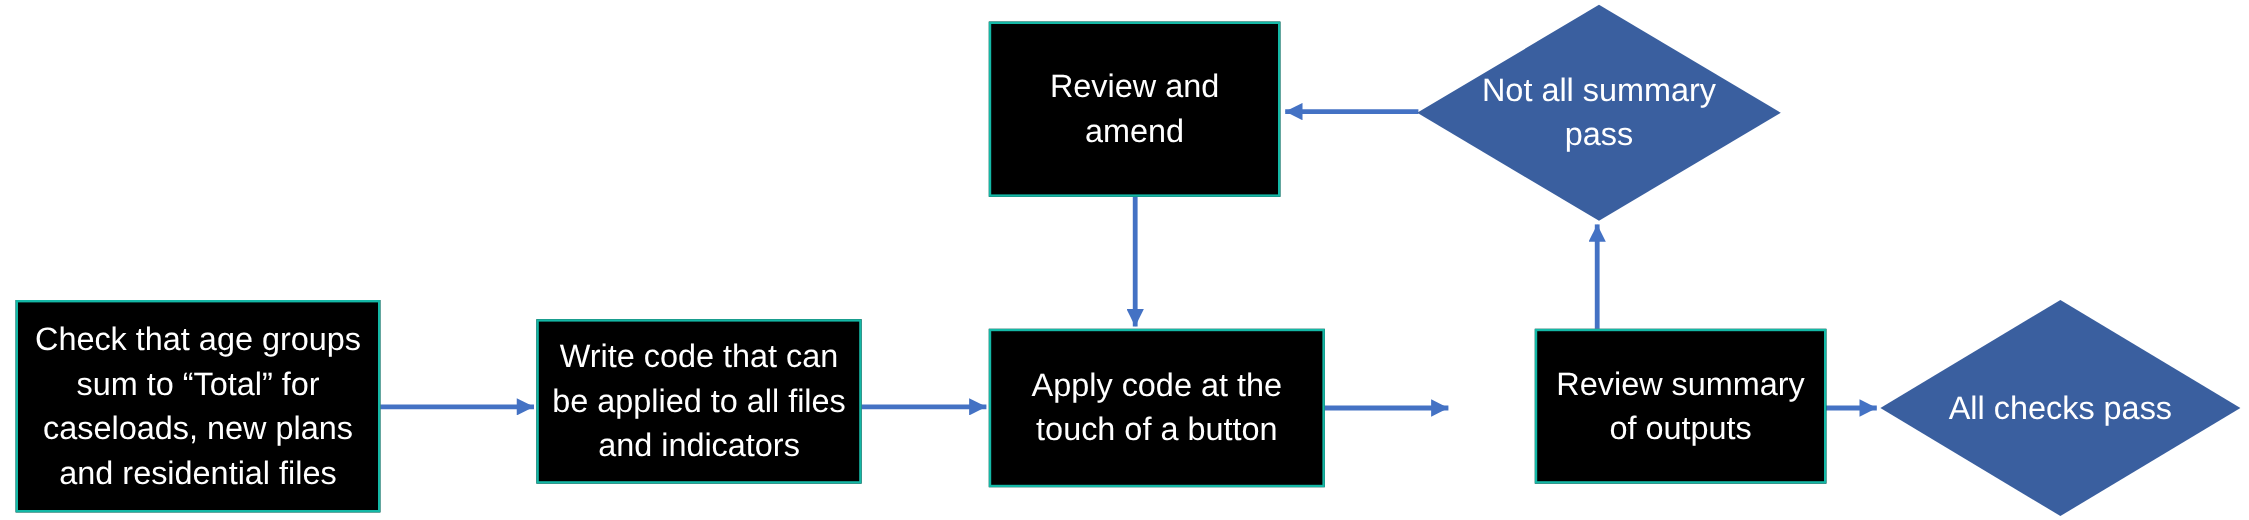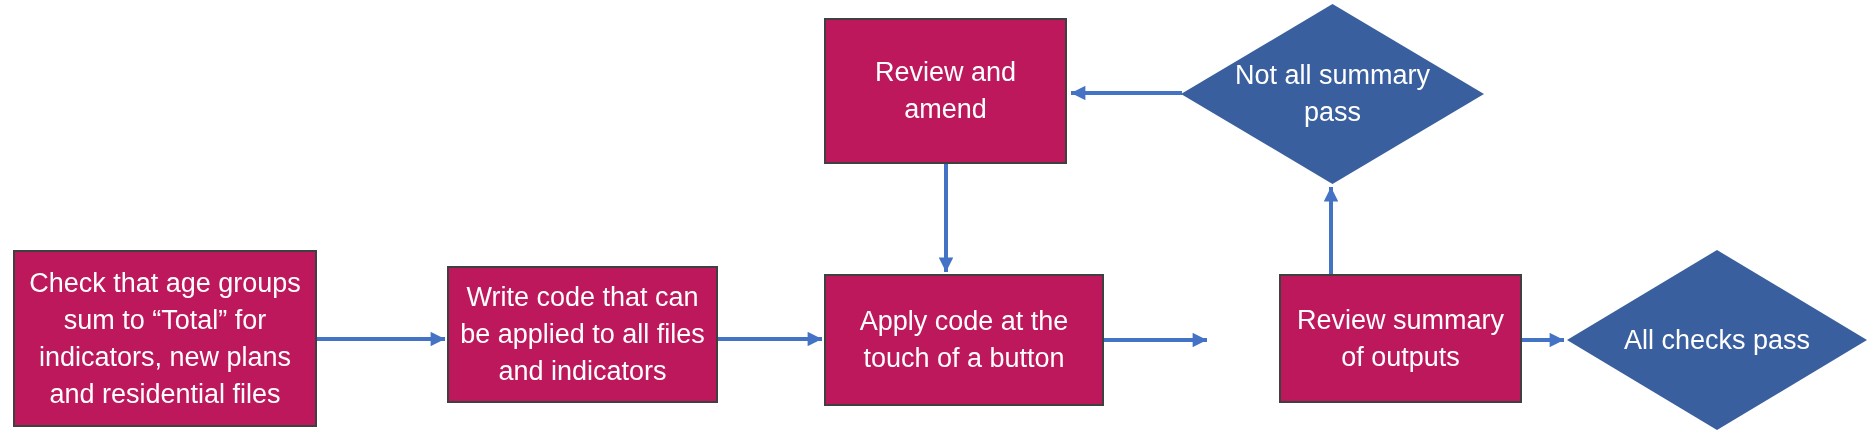--- a/index.html
+++ b/index.html
@@ -26,22 +26,22 @@
     display: flex;
     align-items: center;
     justify-content: center;
     text-align: center;
     color: #ffffff;
     font-size: 27px;
     line-height: 37px;
     box-sizing: border-box;
   }
   .process {
-    background: #be185d;
-    border: 2px solid #404040;
+    background: #000000;
+    border: 2px solid #14b8a6;
   }
   .decision {
     background: transparent;
     border: none;
   }
   .decision svg.shape {
     position: absolute;
     left: 0;
     top: 0;
   }
@@ -74,21 +74,21 @@
     <line x1="317" y1="339" x2="445" y2="339" stroke-width="4" marker-end="url(#ah)" stroke="#4472C4"></line>
     <line x1="718" y1="339" x2="822" y2="339" stroke-width="4" marker-end="url(#ah)" stroke="#4472C4"></line>
     <line x1="1068" y1="340" x2="1207" y2="340" stroke-width="4" marker-end="url(#ah)" stroke="#4472C4"></line>
     <line x1="1452" y1="340" x2="1564" y2="340" stroke-width="4" marker-end="url(#ah)" stroke="#4472C4"></line>
     <line x1="1331" y1="274" x2="1331" y2="187" stroke-width="4" marker-end="url(#ah)" stroke="#4472C4"></line>
     <line x1="1182" y1="93" x2="1071" y2="93" stroke-width="4" marker-end="url(#ah)" stroke="#4472C4"></line>
     <line x1="946" y1="164" x2="946" y2="272" stroke-width="4" marker-end="url(#ah)" stroke="#4472C4"></line>
   </svg>
 
   <div id="node-check-totals" class="node process">
-    <span class="label">Check that age groups sum to “Total” for indicators, new plans and residential files</span>
+    <span class="label">Check that age groups sum to “Total” for caseloads, new plans and residential files</span>
   </div>
 
   <div id="node-write-code" class="node process">
     <span class="label">Write code that can be applied to all files and indicators</span>
   </div>
 
   <div id="node-apply-code" class="node process">
     <span class="label">Apply code at the touch of a button</span>
   </div>
 

